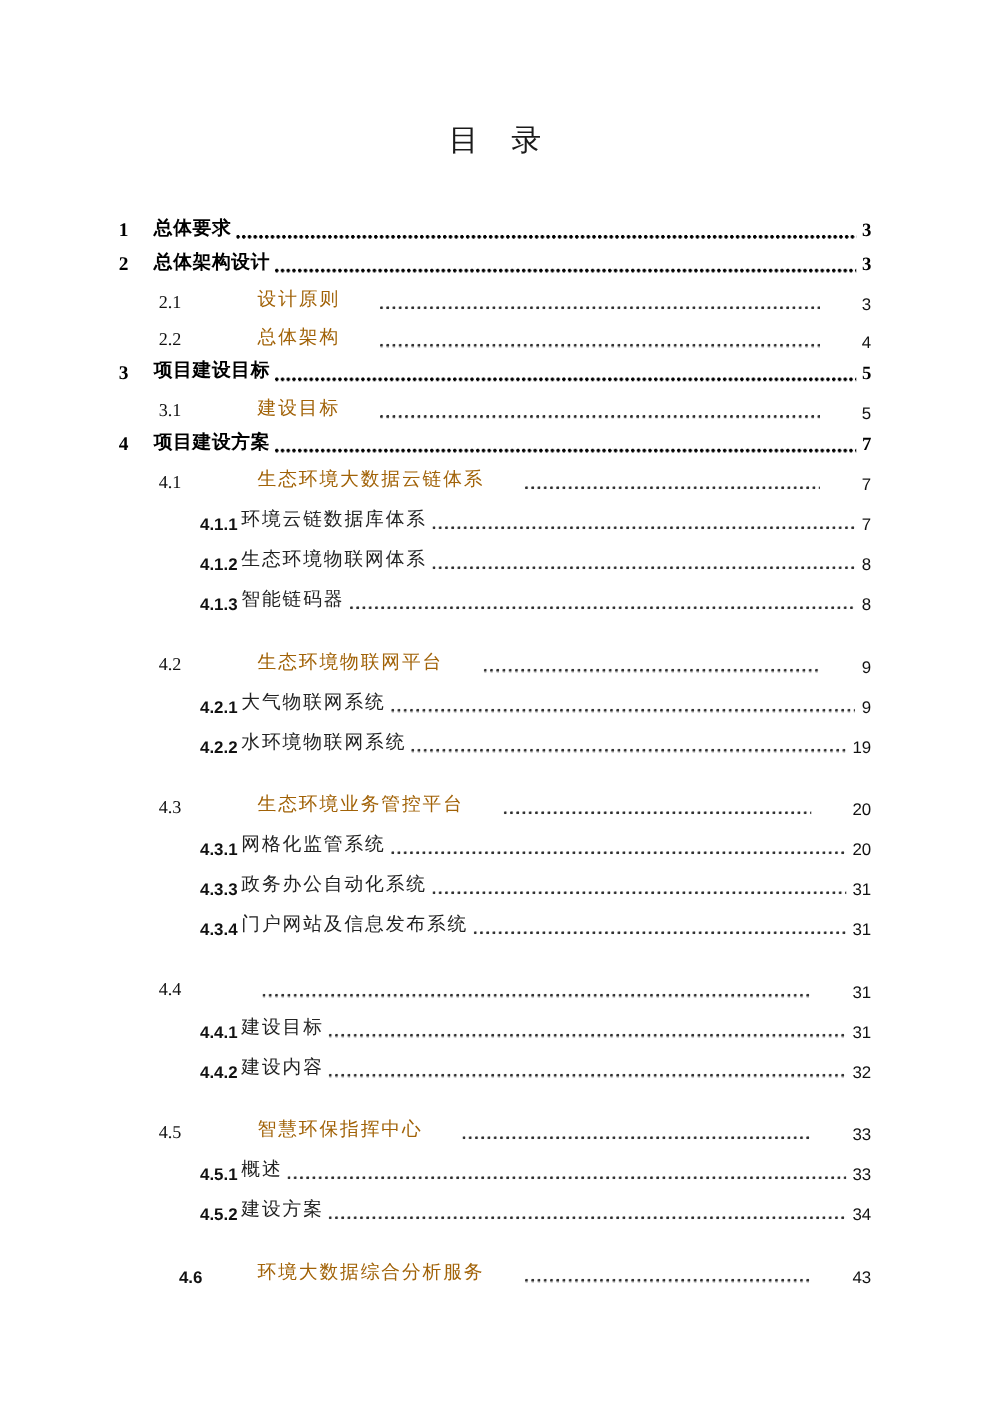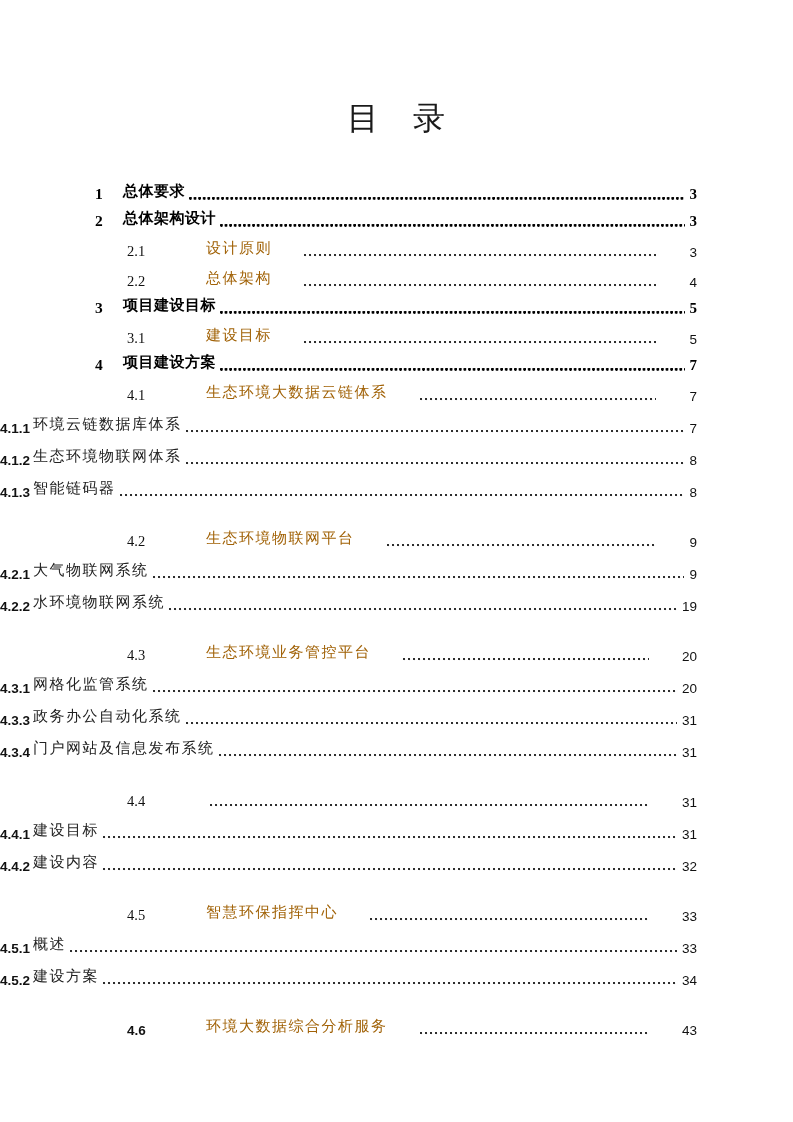--- a/index.html
+++ b/index.html
@@ -8,21 +8,21 @@
     width: 793px;
     height: 1122px;
     background: #ffffff;
     overflow: hidden;
     font-family: "Liberation Serif", "DejaVu Serif", serif;
     color: #000;
   }
   .doc-title {
     margin: 99px 0 0 0;
     text-align: center;
-    font-size: 32px;
+    font-size: 24px;
     font-weight: normal;
     line-height: 1.2;
     letter-spacing: 1px;
     white-space: pre;
     color: #1a1a1a;
   }
   .toc {
     margin-top: 46px;
     padding-right: 96px;
   }
@@ -51,33 +51,33 @@
   .lvl-1 .ttl { letter-spacing: 0.5px; color: #000; }
   .lvl-1 .leader { background-image: radial-gradient(circle at 1.4px 1.4px, #000 1.25px, transparent 1.6px); background-size: 4.6px 3px; }
   .lvl-1 .pg { font: bold 15px "Liberation Serif", "DejaVu Serif", serif; }
 
   
   .lvl-2 { padding-left: 127px; margin-top: 10px; gap: 28px; }
   .lvl-2 .num { width: 51px; font: 14.5px "Liberation Serif", "DejaVu Serif", serif; color: #111; }
   .lvl-2 .ttl { letter-spacing: 1.5px; color: #a16207; }
 
   
-  .lvl-3 { margin-top: 12px; }
+  .lvl-3 { padding-left: 160px; margin-top: 12px; }
   .lvl-3 .num { width: 33px; font: bold 13.5px "Liberation Sans", "DejaVu Sans", sans-serif; color: #111; }
   .lvl-3 .ttl { letter-spacing: 1.5px; color: #222; }
   .lvl-3 + .lvl-2 { margin-top: 30px; }
 
   .lvl-2 .leader, .lvl-3 .leader {
     background-image: radial-gradient(circle at 1.2px 1.2px, #2e2e2e 1px, transparent 1.35px);
     background-size: 5px 3px;
   }
   .lvl-2 .pg, .lvl-3 .pg { font: 13.5px "Liberation Sans", "DejaVu Sans", sans-serif; color: #111; }
 
   
-  .toc .row:last-child .num { font: bold 13.5px "Liberation Sans", "DejaVu Sans", sans-serif; }
+  .toc .row:last-child .num { font: bold 13.5px "Liberation Sans", "DejaVu Sans", sans-serif; text-align: center; }
 </style>
 </head>
 <body>
 
 <div class="page">
   <h1 class="doc-title">目　录</h1>
   <div class="toc">
       <div class="row lvl-1">
     <span class="num">1</span>
     <span class="ttl">总体要求</span>

